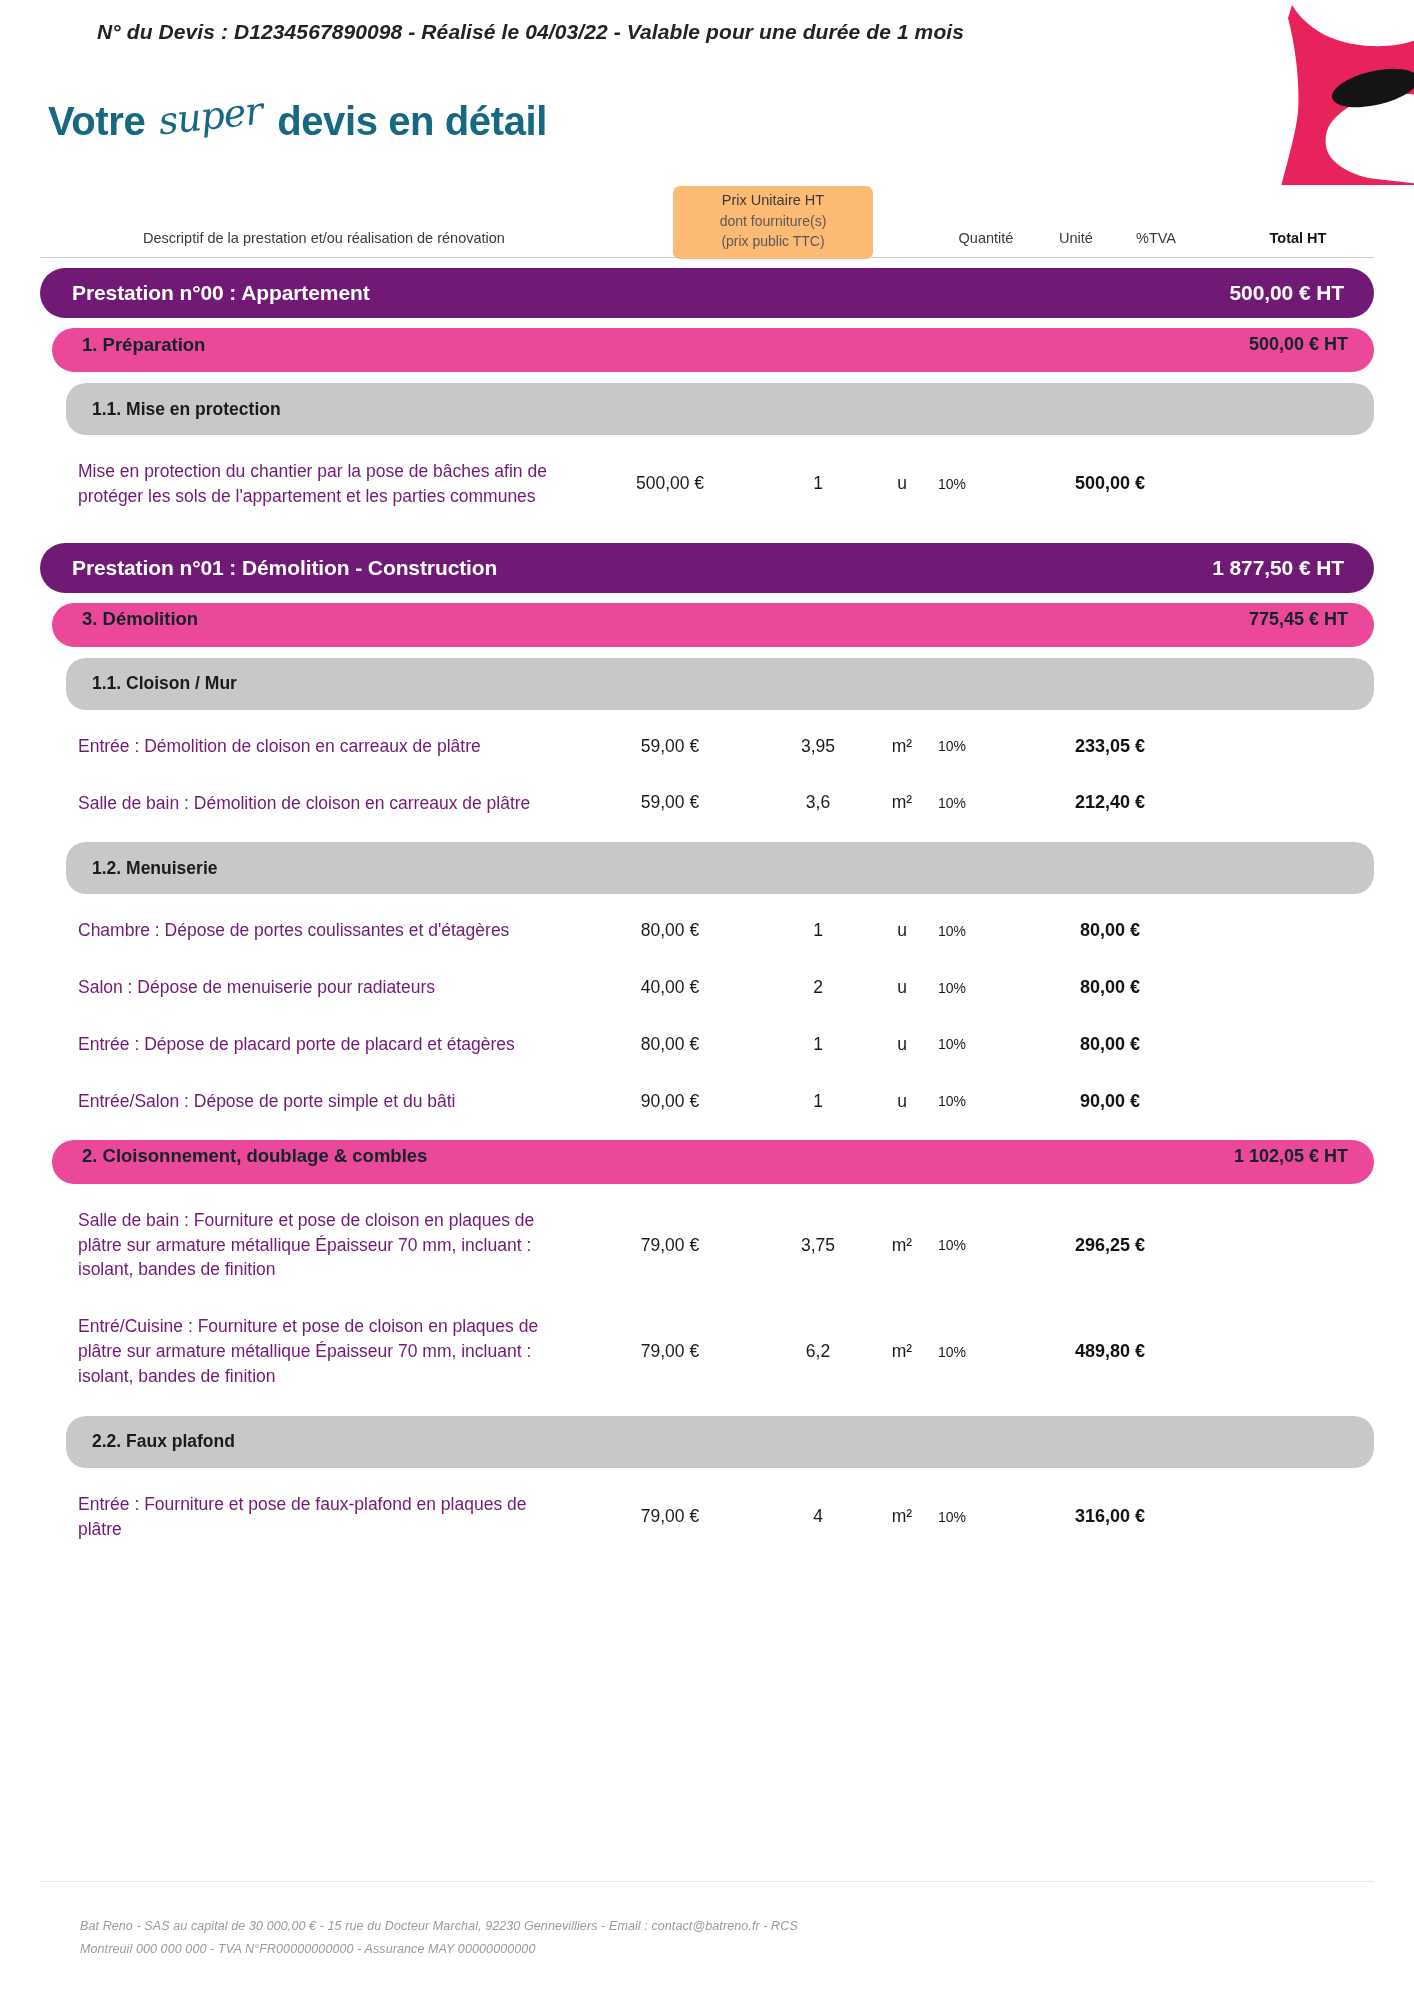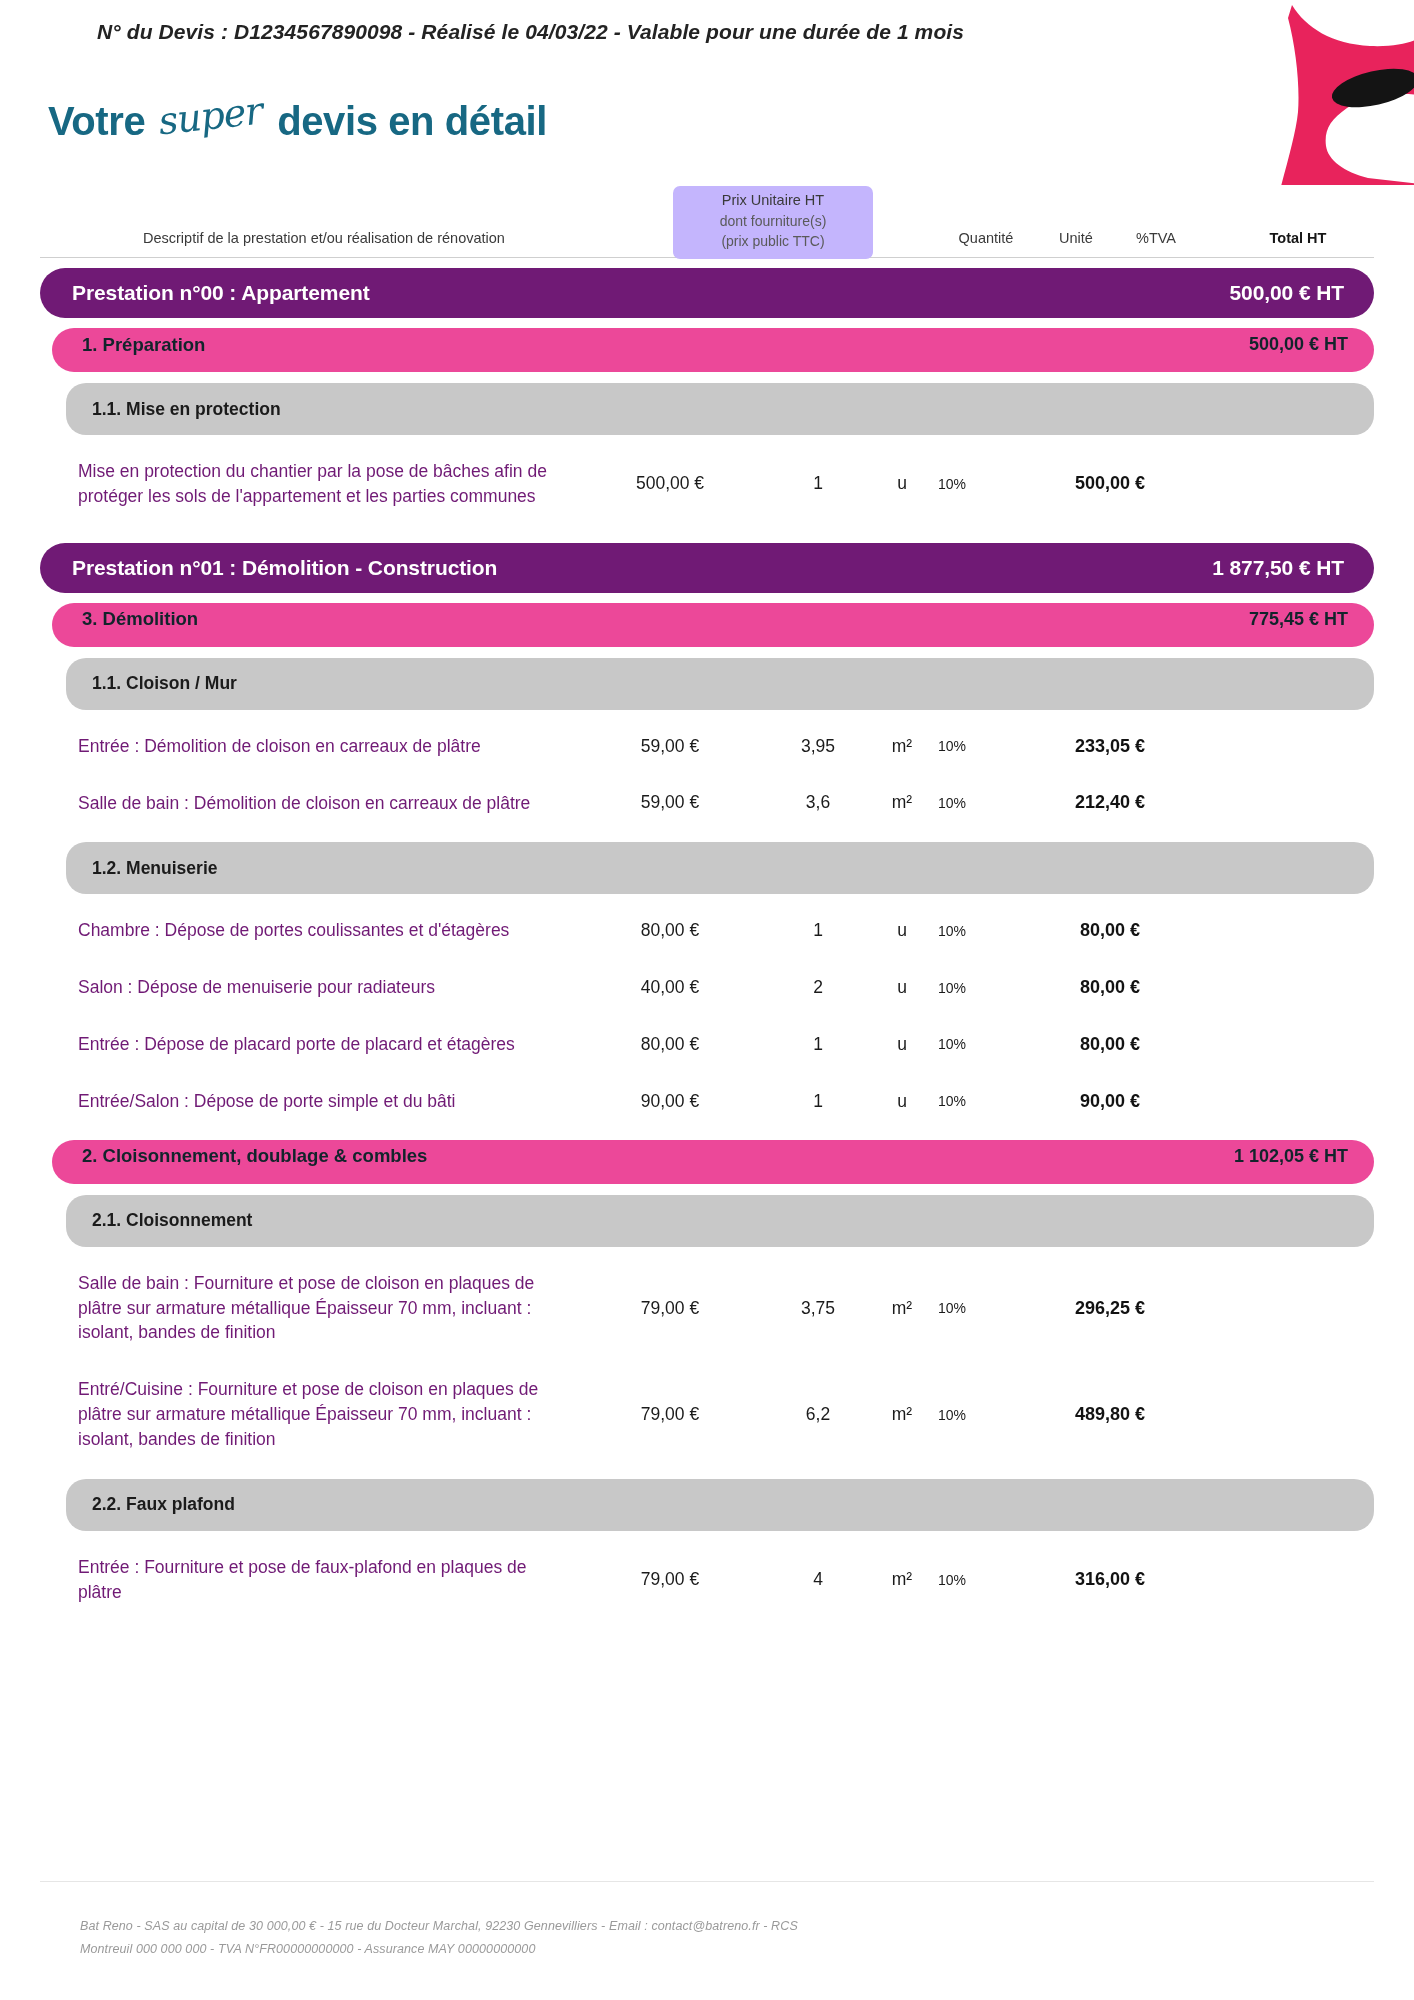--- a/index.html
+++ b/index.html
@@ -84,21 +84,21 @@
   .th-desc {
     left: 103px;
     bottom: 8px;
     font-size: 14.5px;
   }
   .th-pu {
     left: 633px;
     top: 4px;
     width: 200px;
     text-align: center;
-    background: #c4b5fd;
+    background: #fdba74;
     border-radius: 7px;
     padding: 4px 6px 7px;
     line-height: 1.45;
   }
   .th-pu .l1 { font-size: 14.5px; color: #3a3a3a; }
   .th-pu .l2 { font-size: 14px;   color: #5a5a5a; }
   .th-pu .l3 { font-size: 14px;   color: #5a5a5a; }
   .th-qte  { left: 900px;  bottom: 8px; width: 92px;  text-align: center; }
   .th-unite{ left: 1002px; bottom: 8px; width: 68px;  text-align: center; }
   .th-tva  { left: 1080px; bottom: 8px; width: 72px;  text-align: center; }
@@ -322,23 +322,20 @@
       <span class="c-pu">90,00 €</span>
       <span class="c-qte">1</span>
       <span class="c-unite">u</span>
       <span class="c-tva">10%</span>
       <span class="c-total">90,00 €</span>
     </div>
     <div class="lot">
       <span class="label">2. Cloisonnement, doublage &amp; combles</span>
       <span class="amount">1 102,05 € HT</span>
     </div>
-    <div class="sublot">
-      <span class="label">2.1. Cloisonnement</span>
-    </div>
     <div class="spacer-sm"></div>
     <div class="item">
       <span class="c-desc">Salle de bain : Fourniture et pose de cloison en plaques de plâtre sur armature métallique Épaisseur 70 mm, incluant : isolant, bandes de finition</span>
       <span class="c-pu">79,00 €</span>
       <span class="c-qte">3,75</span>
       <span class="c-unite">m²</span>
       <span class="c-tva">10%</span>
       <span class="c-total">296,25 €</span>
     </div>
     <div class="item">

